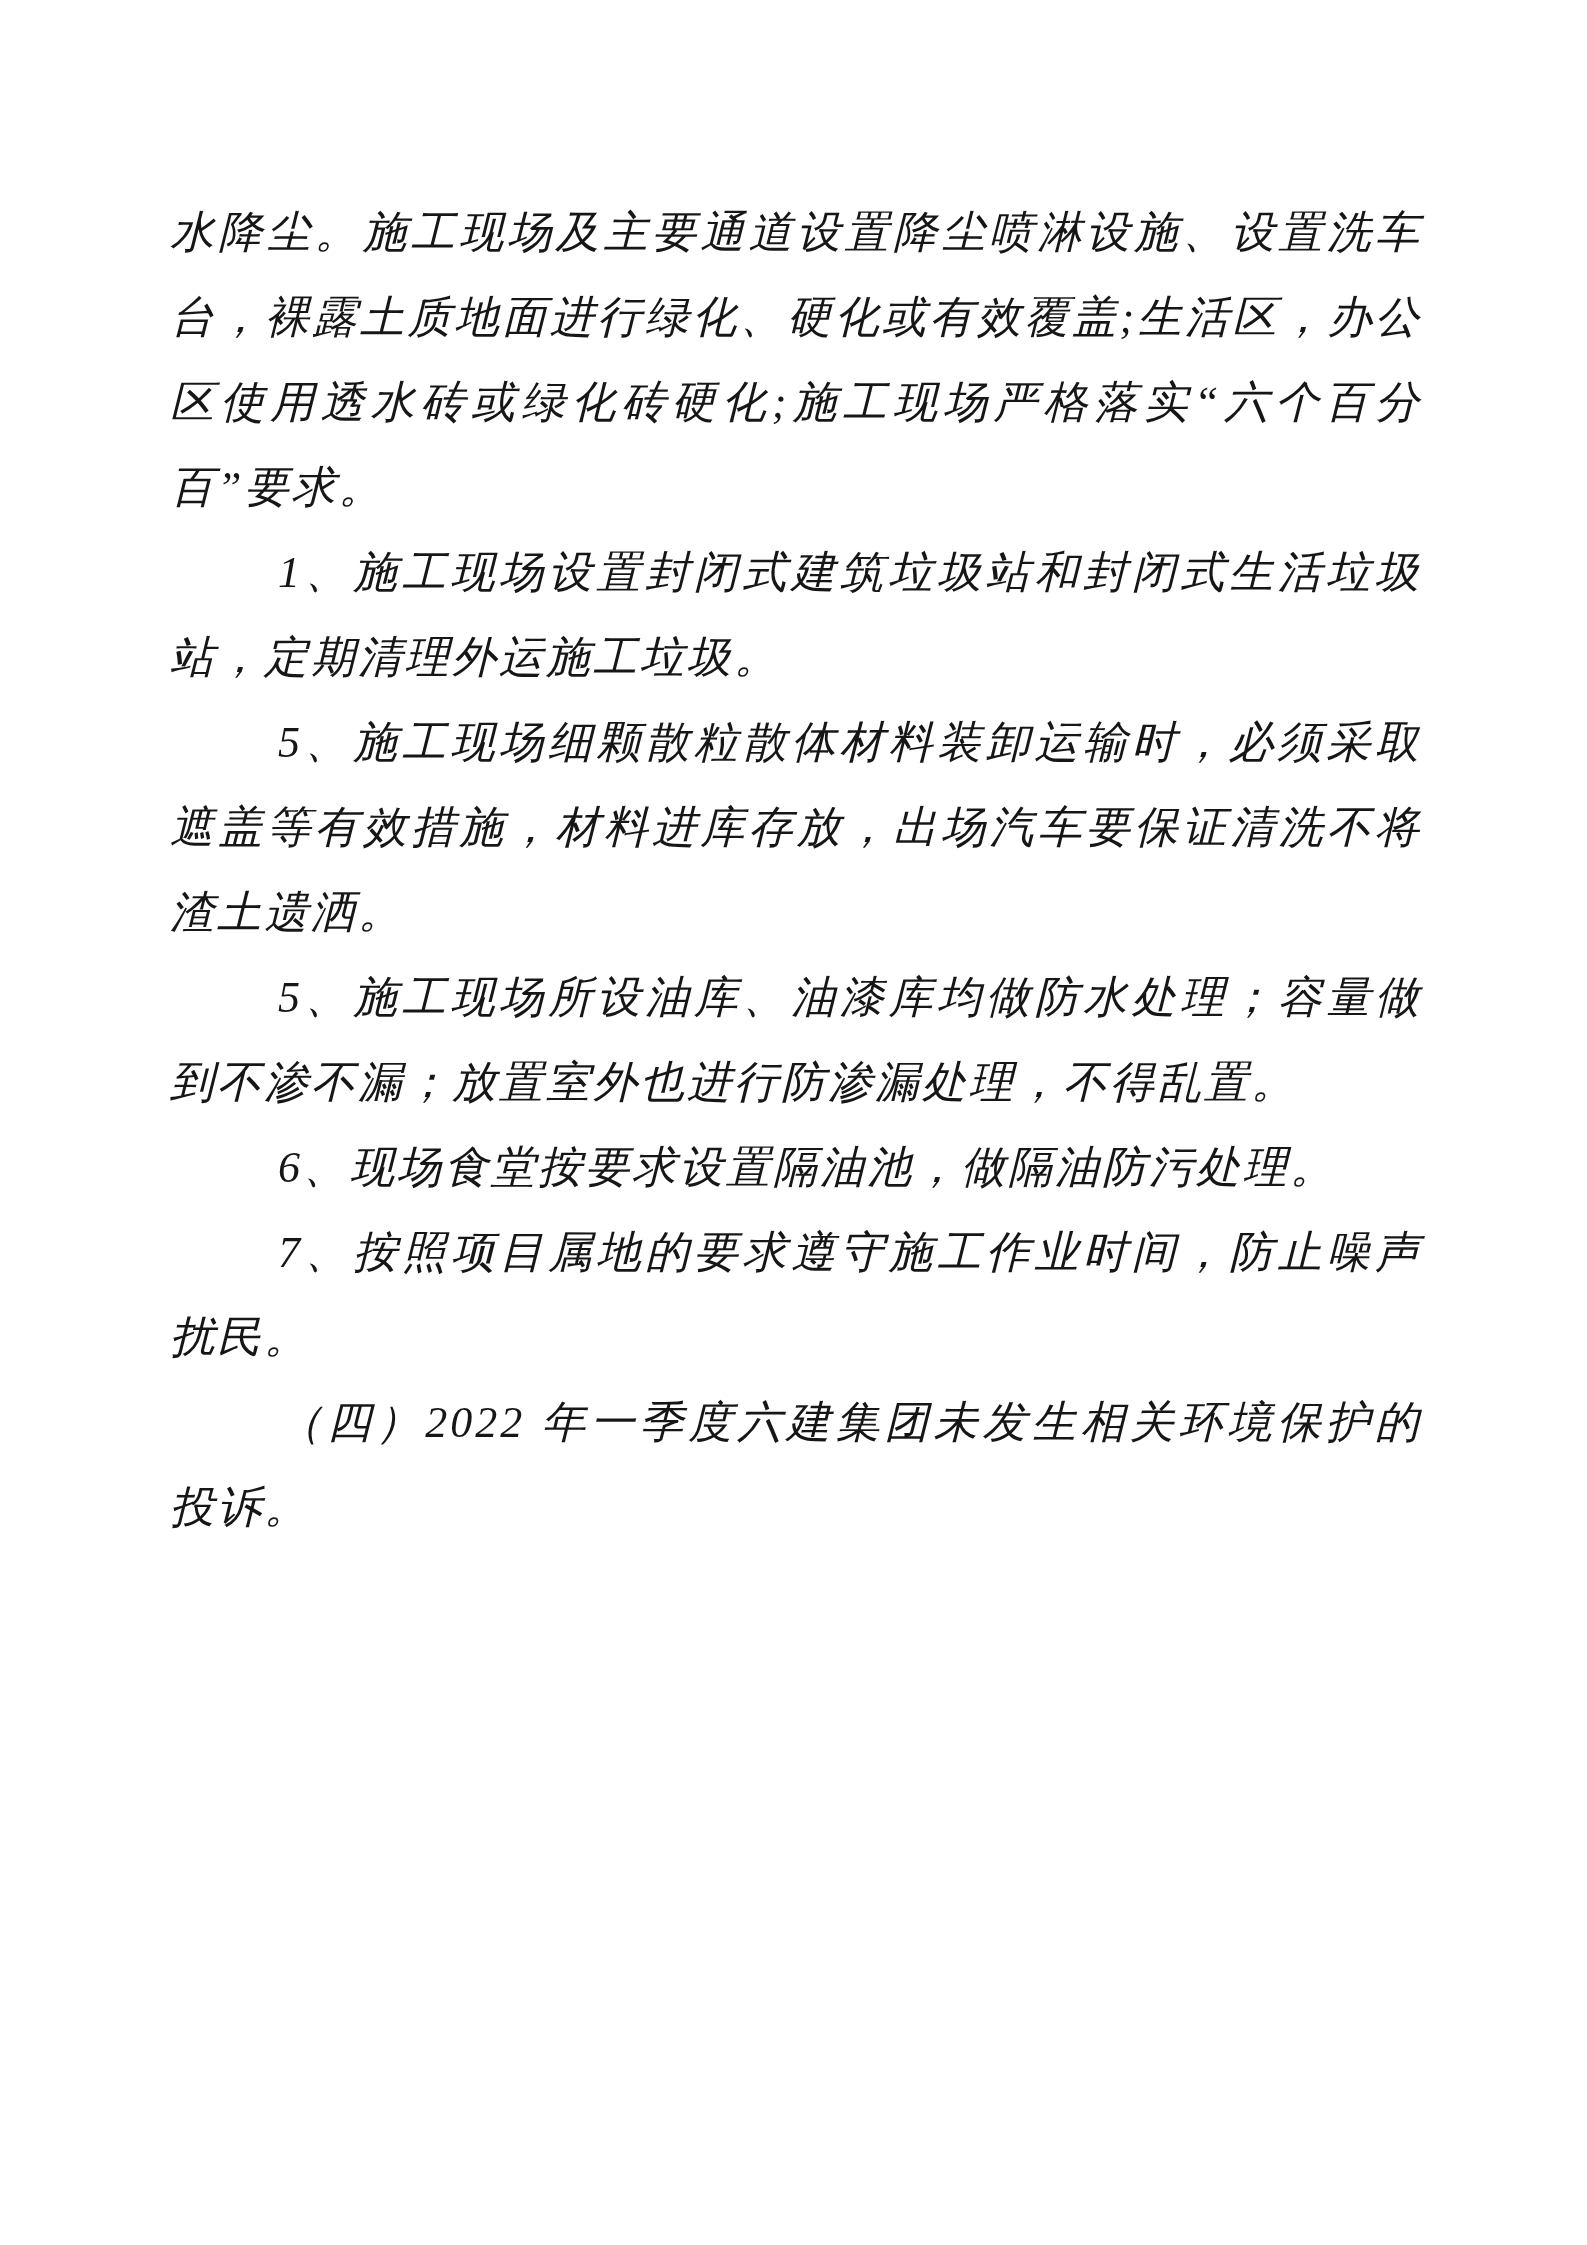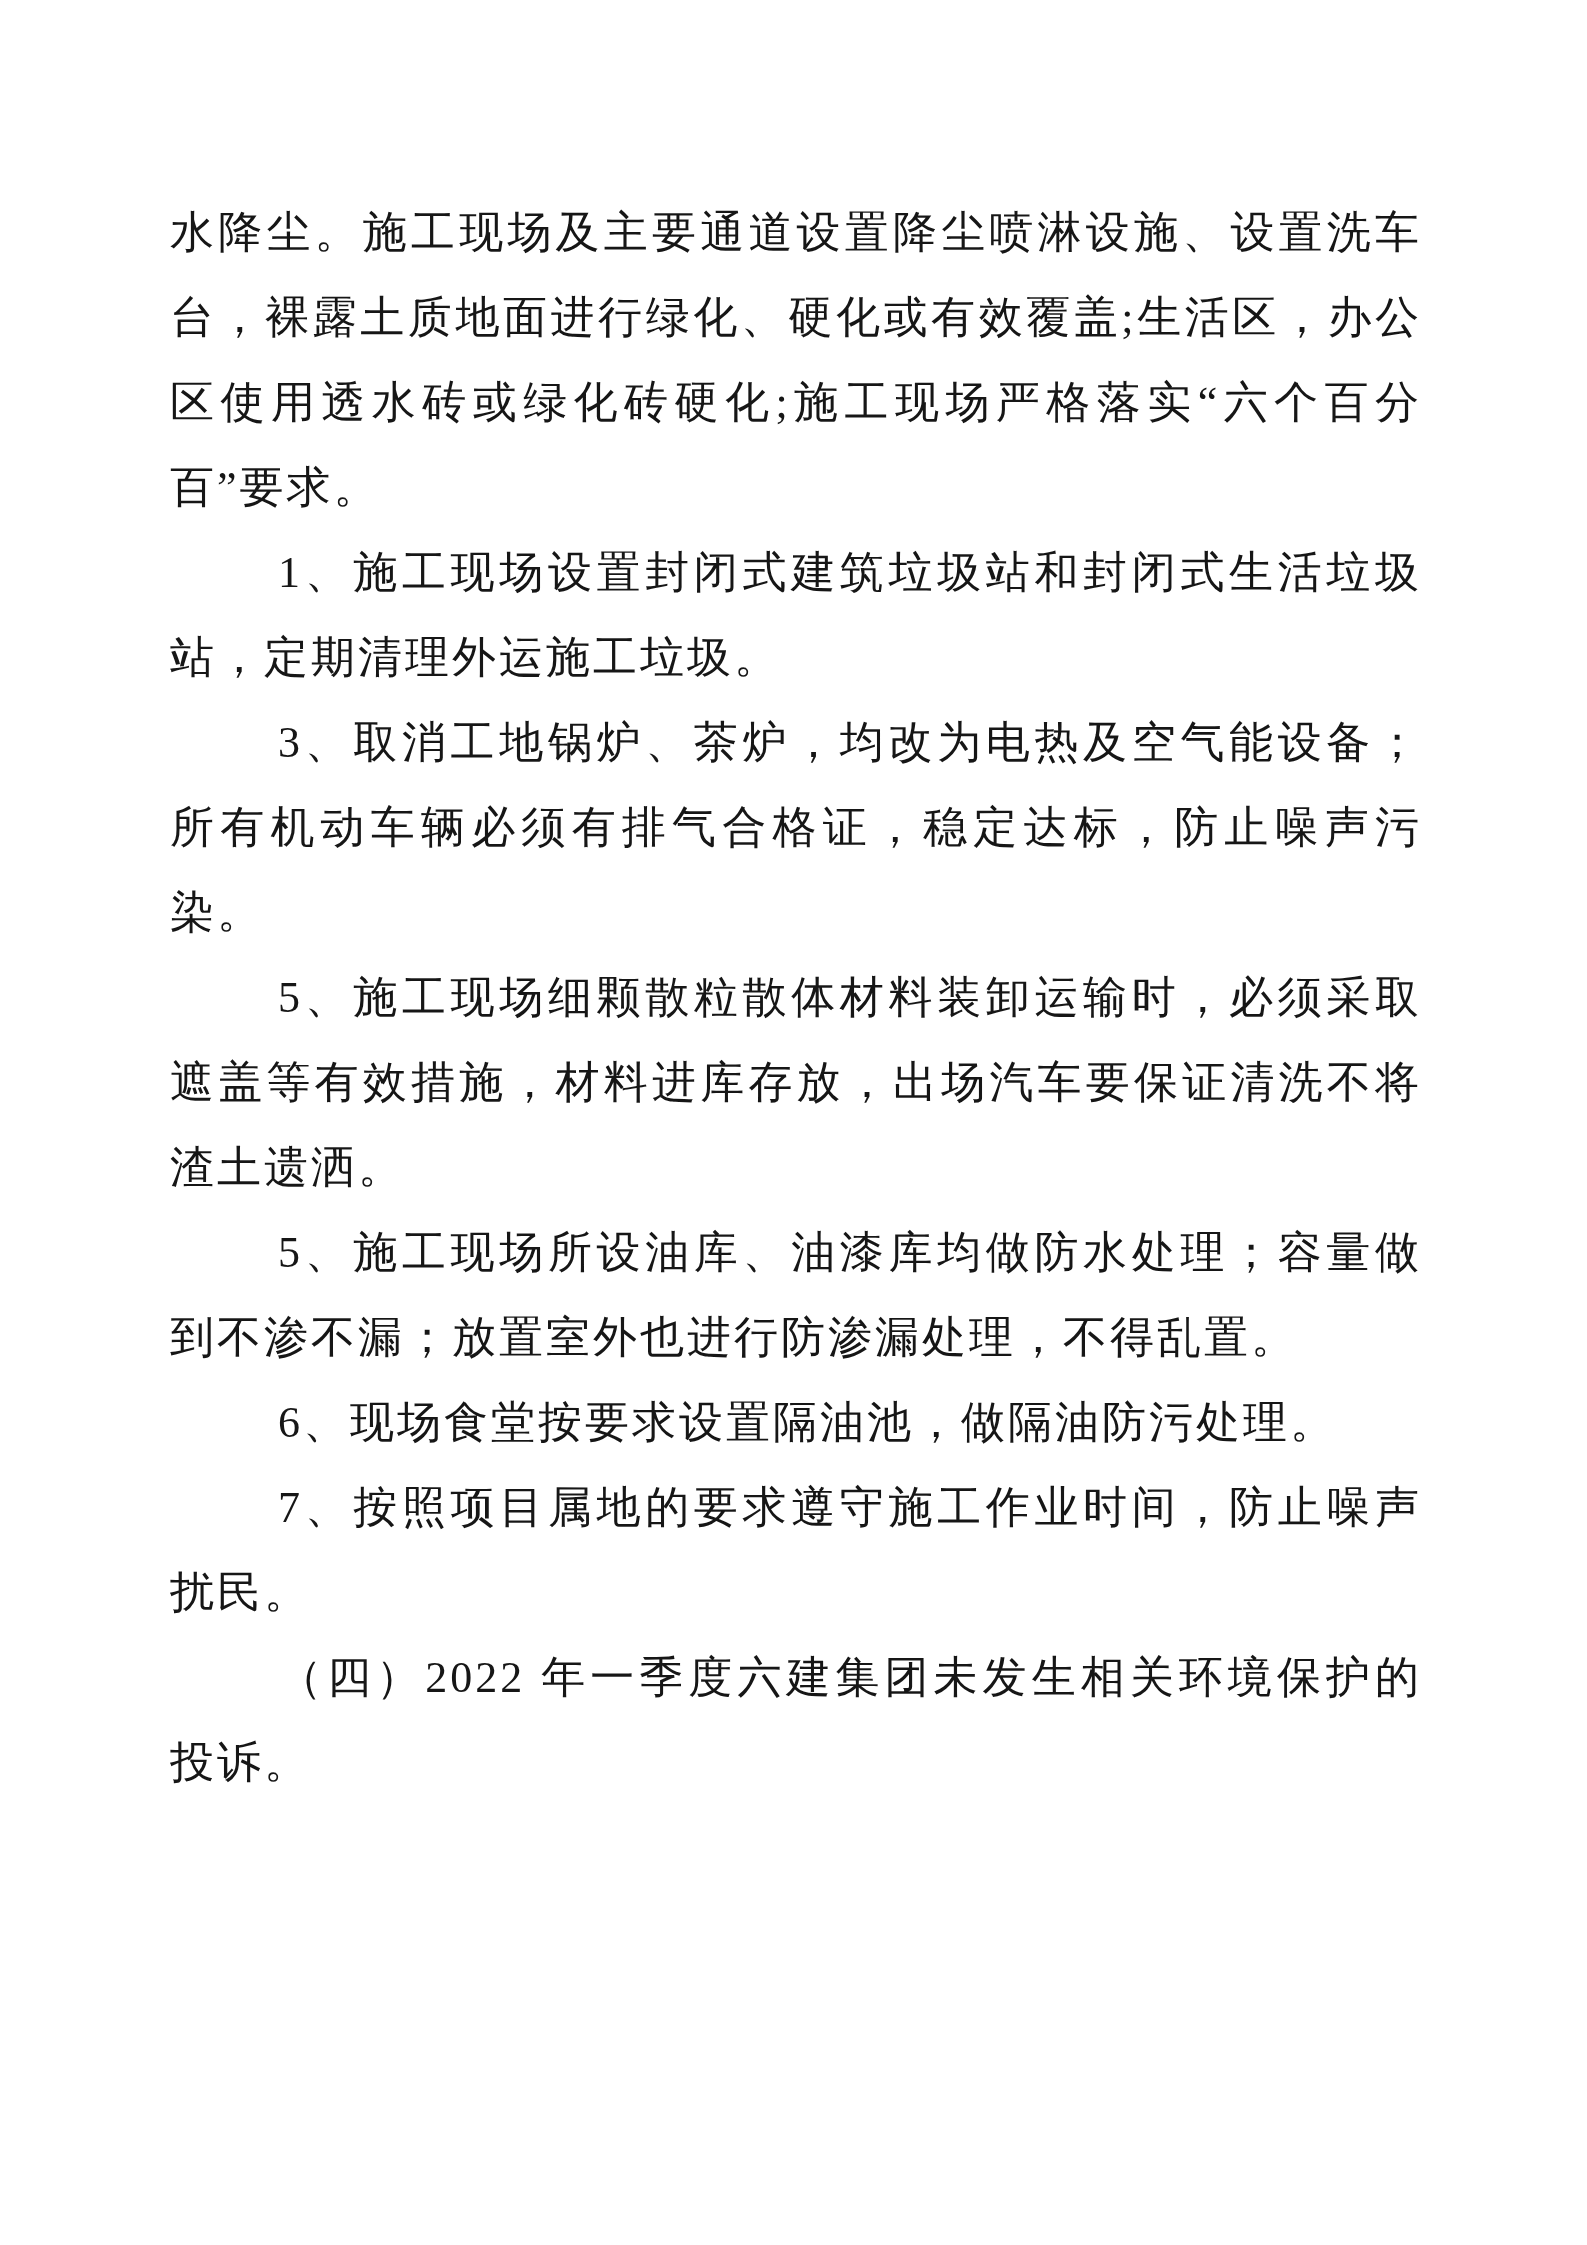--- a/index.html
+++ b/index.html
@@ -8,20 +8,21 @@
     background: #ffffff;
   }
   .page {
     position: relative;
     width: 1587px;
     height: 1935px;
     background: #ffffff;
     font-family: "Liberation Serif", "DejaVu Serif", serif;
     color: #161616;
     overflow: hidden;
+    font-style: italic;
   }
   .content {
     position: absolute;
     left: 170px;
     top: 190px;
     width: 1252px;
   }
   .para {
     margin: 0;
     font-size: 44px;
@@ -54,21 +55,20 @@
     line-height: 40px;
   }
 </style>
 </head>
 <body>
 
 <div class="page">
   <div class="content">
       <p class="para">水降尘。施工现场及主要通道设置降尘喷淋设施、设置洗车台，裸露土质地面进行绿化、硬化或有效覆盖;生活区，办公区使用透水砖或绿化砖硬化;施工现场严格落实“六个百分百”要求。</p>
       <p class="para indent">1、施工现场设置封闭式建筑垃圾站和封闭式生活垃圾站，定期清理外运施工垃圾。</p>
-      <p class="para indent">3、取消工地锅炉、茶炉，均改为电热及空气能设备；所有机动车辆必须有排气合格证，稳定达标，防止噪声污染。</p>
       <p class="para indent">5、施工现场细颗散粒散体材料装卸运输时，必须采取遮盖等有效措施，材料进库存放，出场汽车要保证清洗不将渣土遗洒。</p>
       <p class="para indent">5、施工现场所设油库、油漆库均做防水处理；容量做到不渗不漏；放置室外也进行防渗漏处理，不得乱置。</p>
       <p class="para indent">6、现场食堂按要求设置隔油池，做隔油防污处理。</p>
       <p class="para indent">7、按照项目属地的要求遵守施工作业时间，防止噪声扰民。</p>
       <p class="para indent">（四）2022 年一季度六建集团未发生相关环境保护的投诉。</p>
     </div>
   <div class="signature">山西六建集团有限公司</div>
   <div class="page-number">6</div>
 </div>
 

